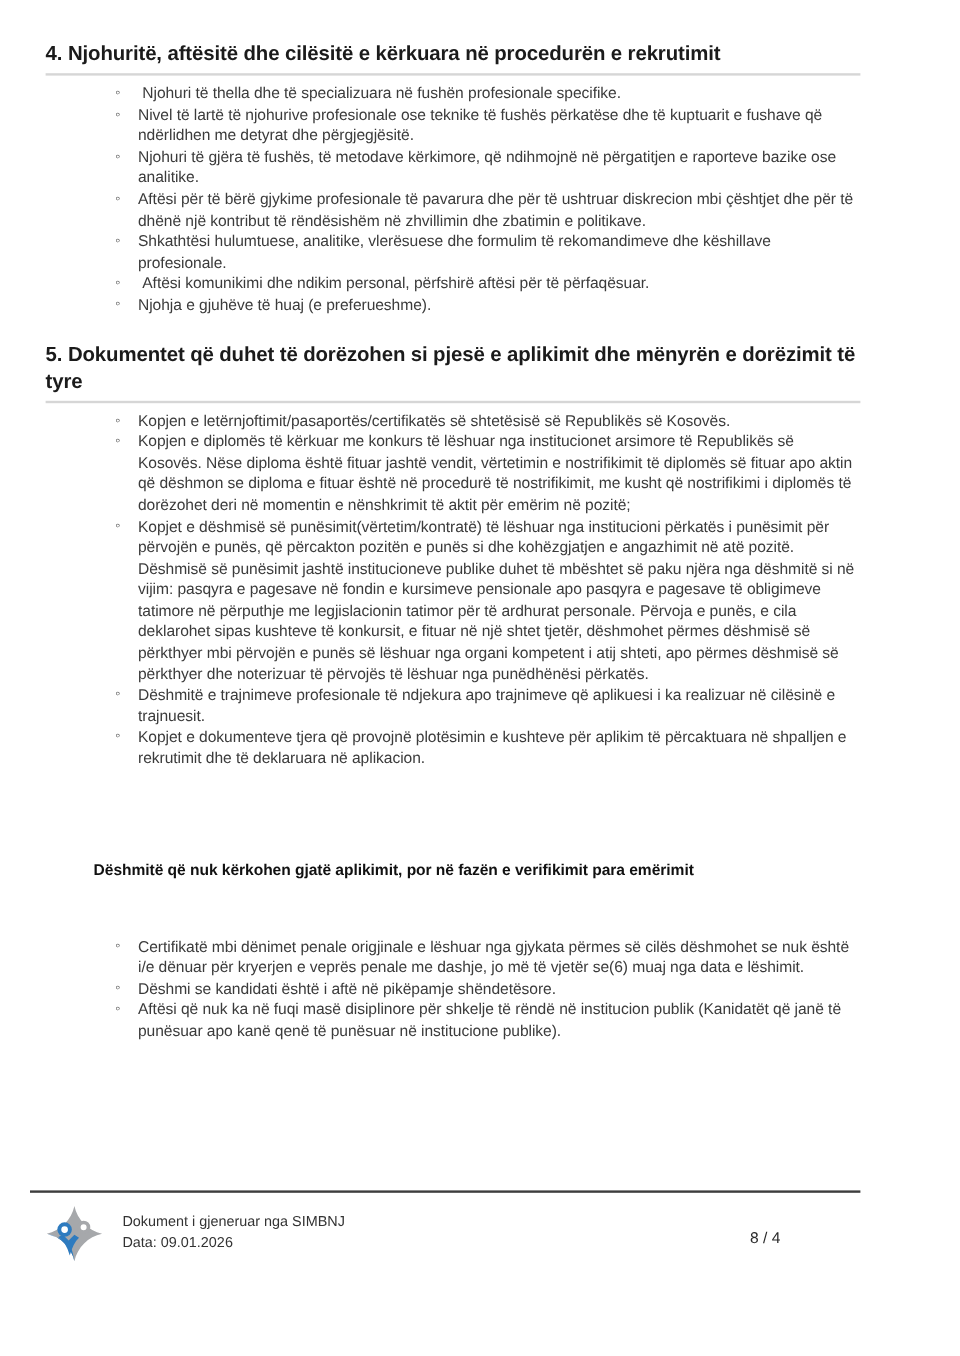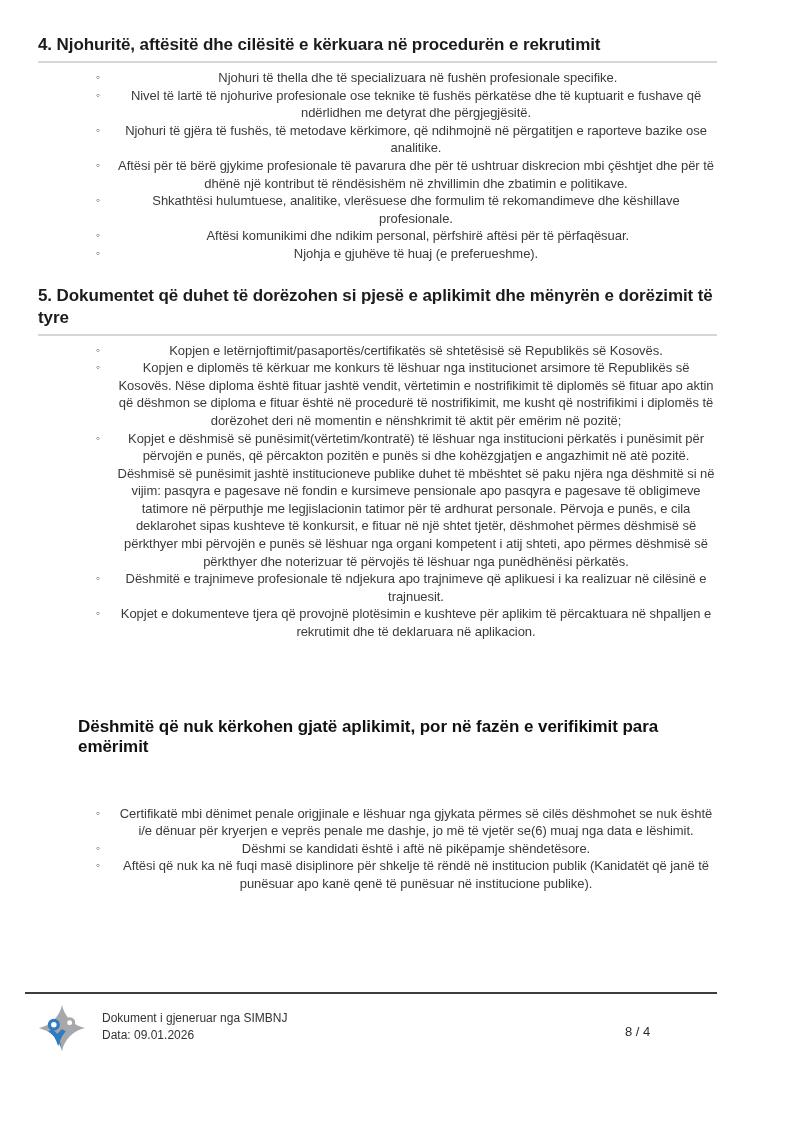--- a/index.html
+++ b/index.html
@@ -25,41 +25,40 @@
     margin: 0;
     padding-bottom: 5px;
     border-bottom: 2px solid #d6d6d6;
     letter-spacing: -0.1px;
   }
   .sec-documents { margin-top: 22px; }
   ul.bullets {
     list-style: none;
     margin: 6px 0 0 0;
     padding: 0 0 0 77px;
-    text-align: center;
   }
   ul.bullets li {
     position: relative;
     font-size: 13px;
     line-height: 17.6px;
     color: #3b3b3b;
     white-space: pre-wrap;
     letter-spacing: -0.05px;
   }
   ul.bullets li::before {
     content: "\25E6";
     position: absolute;
     left: -19px;
     top: 0;
     font-size: 12px;
     color: #4a4a4a;
   }
   .verification-title {
     margin: 76px 0 4px 40px;
-    font-size: 17px;
+    font-size: 13px;
     font-weight: bold;
     color: #111111;
     letter-spacing: -0.05px;
   }
   ul.verification-list { margin-top: 48px; }
   footer.page-footer {
     position: absolute;
     top: 992px;
     left: 25px;
     width: 692px;

